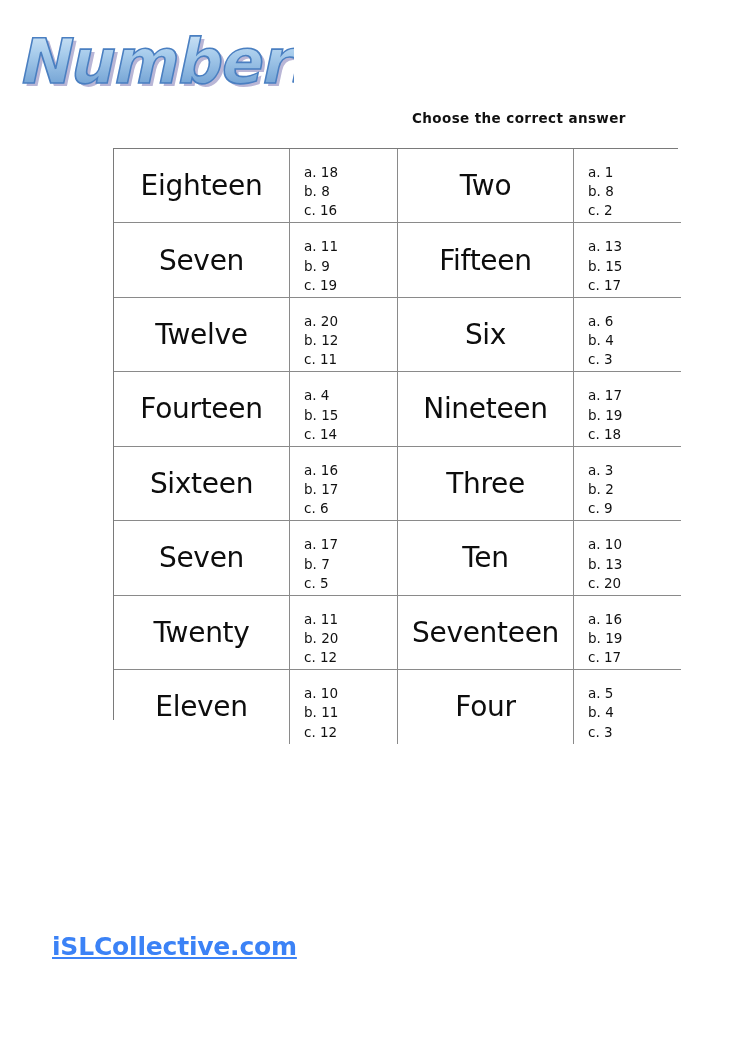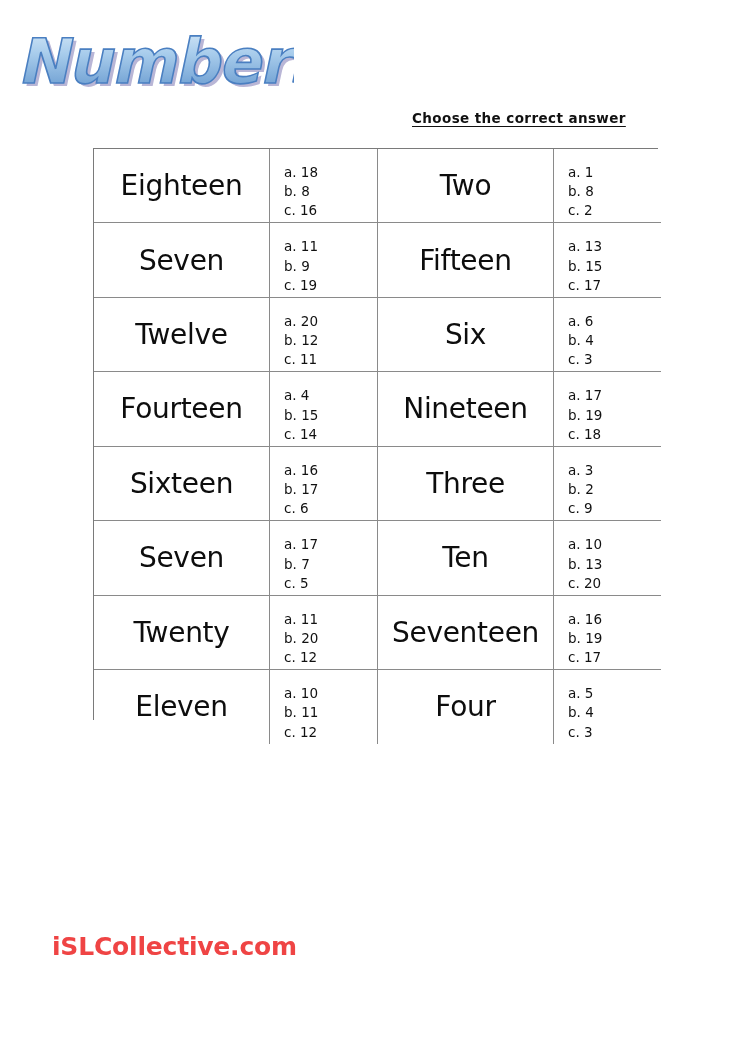--- a/index.html
+++ b/index.html
@@ -37,30 +37,29 @@
 
   
   .instruction {
     position: absolute;
     left: 412px;
     top: 110px;
     font-family: "DejaVu Sans", sans-serif;
     font-size: 13.5px;
     font-weight: 600;
     color: #111111;
-    text-decoration: underline;
     text-underline-offset: 3px;
     letter-spacing: 0.4px;
     white-space: nowrap;
   }
 
   
   .sheet {
     position: absolute;
-    left: 93px;
+    left: 113px;
     top: 148px;
     width: 565px;
     height: 572px;
     border: 1px solid #7a7a7a;
     box-sizing: border-box;
     background: #f9a8d4;
   }
   .qtable {
     width: 100%;
     height: 100%;
@@ -108,23 +107,24 @@
   }
 
   
   .watermark {
     position: absolute;
     left: 52px;
     top: 932px;
     font-family: "DejaVu Sans", sans-serif;
     font-weight: bold;
     font-size: 25px;
-    color: #ef4444;
+    color: #3b82f6;
     letter-spacing: -0.2px;
     white-space: nowrap;
+    text-decoration: underline;
   }
 </style>
 </head>
 <body>
 
 <div class="title-wrap">
   <svg class="wordart" viewBox="0 0 280 84">
     <defs>
       <linearGradient id="numGrad" x1="0" y1="0" x2="0" y2="1">
         <stop offset="0%" stop-color="#d8eaf8"></stop>

